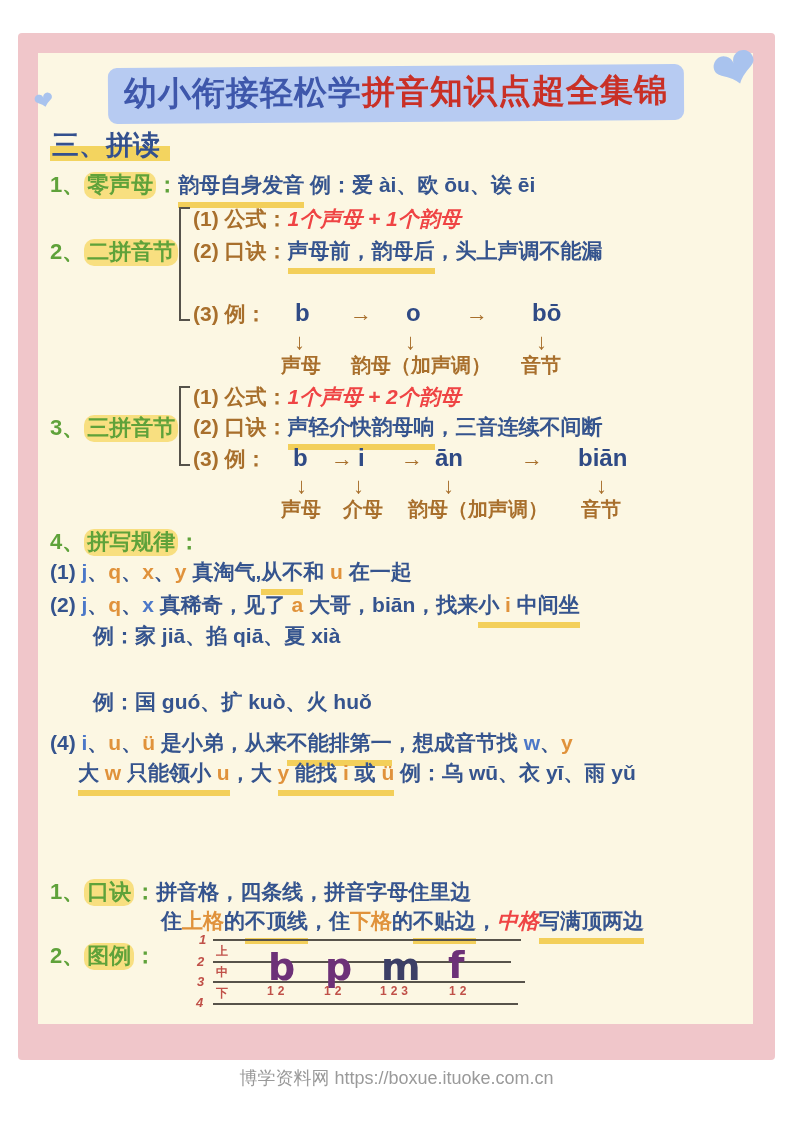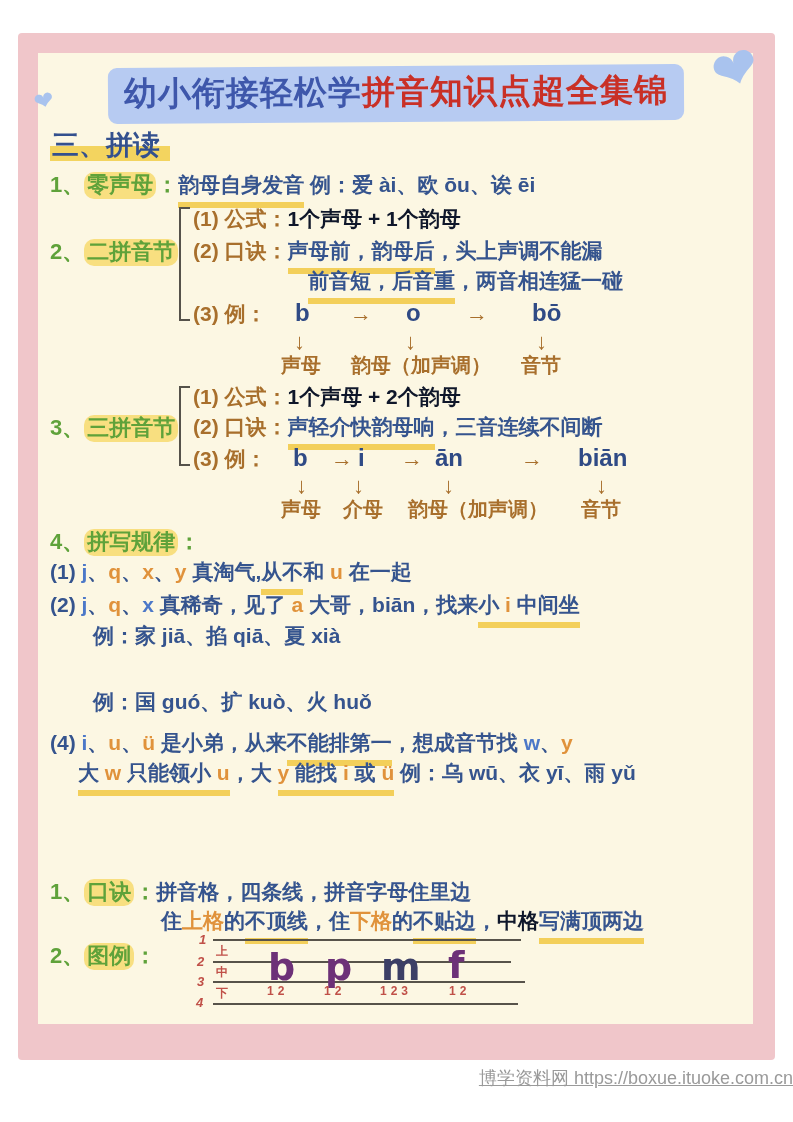--- a/index.html
+++ b/index.html
@@ -9,21 +9,21 @@
     font-family:"Liberation Sans","DejaVu Sans",sans-serif;
   }
   .card{position:absolute;left:18px;top:33px;width:757px;height:1027px;
     background:#f0c6ca;border-radius:4px;}
   .inner{position:absolute;left:20px;top:20px;width:715px;height:971px;
     background:#fcf7e3;}
   .t{position:absolute;white-space:nowrap;}
   .body{font-size:21px;font-weight:700;color:#35548e;}
   .green{color:#5fa23a;}
   .brown{color:#a86f2c;}
-  .red{color:#0f172a;}
+  .red{color:#ef4444;font-style:italic;}
   .orange{color:#e0923b;}
   .blue{color:#4c78c8;}
   .hl{background:#f8df80;border-radius:10px;padding:0 3px 2px 3px;}
   .u{background:linear-gradient(#f3cf5a,#f3cf5a) no-repeat left bottom/100% 6px;padding-bottom:12px;}
   .h2{font-size:27px;font-weight:800;color:#33508e;
     background:linear-gradient(transparent 54%, #f3d45f 54%, #f3d45f 94%, transparent 94%);
     padding:0 10px 0 2px;display:inline-block;}
   .itemnum{font-size:22px;font-weight:800;}
   .title-band{position:absolute;left:50%;transform:translateX(-50%) rotate(-0.4deg);top:13px;
     background:#b7cbf2;border-radius:9px;padding:4px 16px 7px 16px;
@@ -38,43 +38,42 @@
   .ar{font-size:22px;font-weight:700;color:#a86f2c;}
   .dlab{font-size:20px;font-weight:700;color:#a86f2c;}
   .gridline{position:absolute;height:2px;background:#57534a;}
   .gnum{position:absolute;color:#c05048;font-size:13px;font-style:italic;font-weight:700;}
   .gzone{position:absolute;color:#c05048;font-size:12px;font-weight:700;}
   .gletter{position:absolute;font-size:38px;font-weight:700;line-height:30px;
     font-family:"DejaVu Sans",sans-serif;}
   .purple{color:#6d3178;}
   .dk{color:#3c3f66;}
   .gstroke{position:absolute;color:#c05048;font-size:12px;font-weight:700;letter-spacing:4px;}
-  .footer{position:absolute;left:0;top:1066px;width:793px;text-align:right;
-    color:#9a9a9a;font-size:18px;font-weight:400;text-decoration:underline;}
+  .footer{position:absolute;left:0;top:1066px;width:793px;text-align:center;
+    color:#9a9a9a;font-size:18px;font-weight:400;}
 </style>
 </head>
 <body>
 
 <div class="card">
   <div class="inner">
 
     <span class="heart heart-r">❤</span>
     <span class="heart heart-l">❤</span>
 
     <div class="title-band"><span class="t-blue">幼小衔接轻松学</span><span class="t-red">拼音知识点超全集锦</span></div>
 
     <div class="t" style="left:12px;top:74px"><span class="h2">三、拼读</span></div>
 
     <div class="t body" style="left:12px;top:117px"><span class="green itemnum">1、</span><span class="green itemnum hl">零声母</span><span class="green itemnum">：</span><span class="u">韵母自身发音</span><span> 例：爱 ài、欧 ōu、诶 ēi</span></div>
 
     <div class="t" style="left:12px;top:184px"><span class="green itemnum">2、</span><span class="green itemnum hl">二拼音节</span></div>
     <div class="bracket" style="left:141px;top:154px;height:110px"></div>
     <div class="t body" style="left:155px;top:152px"><span class="brown">(1) 公式：</span><span class="red">1个声母 + 1个韵母</span></div>
     <div class="t body" style="left:155px;top:184px"><span class="brown">(2) 口诀：</span><span class="u">声母前，韵母后</span><span>，头上声调不能漏</span></div>
-    <div class="t body" style="left:270px;top:214px"><span class="u">前音短，后音重</span><span>，两音相连猛一碰</span></div>
     <div class="t" style="left:155px;top:247px"><span class="brown body">(3) 例：</span></div>
     <span class="t exl" style="left:257px;top:246px">b</span>
     <span class="t ar" style="left:312px;top:248px">→</span>
     <span class="t exl" style="left:368px;top:246px">o</span>
     <span class="t ar" style="left:428px;top:248px">→</span>
     <span class="t exl" style="left:494px;top:246px">bō</span>
     <span class="t ar" style="left:256px;top:276px">↓</span>
     <span class="t ar" style="left:367px;top:276px">↓</span>
     <span class="t ar" style="left:498px;top:276px">↓</span>
     <span class="t dlab" style="left:243px;top:299px">声母</span>

